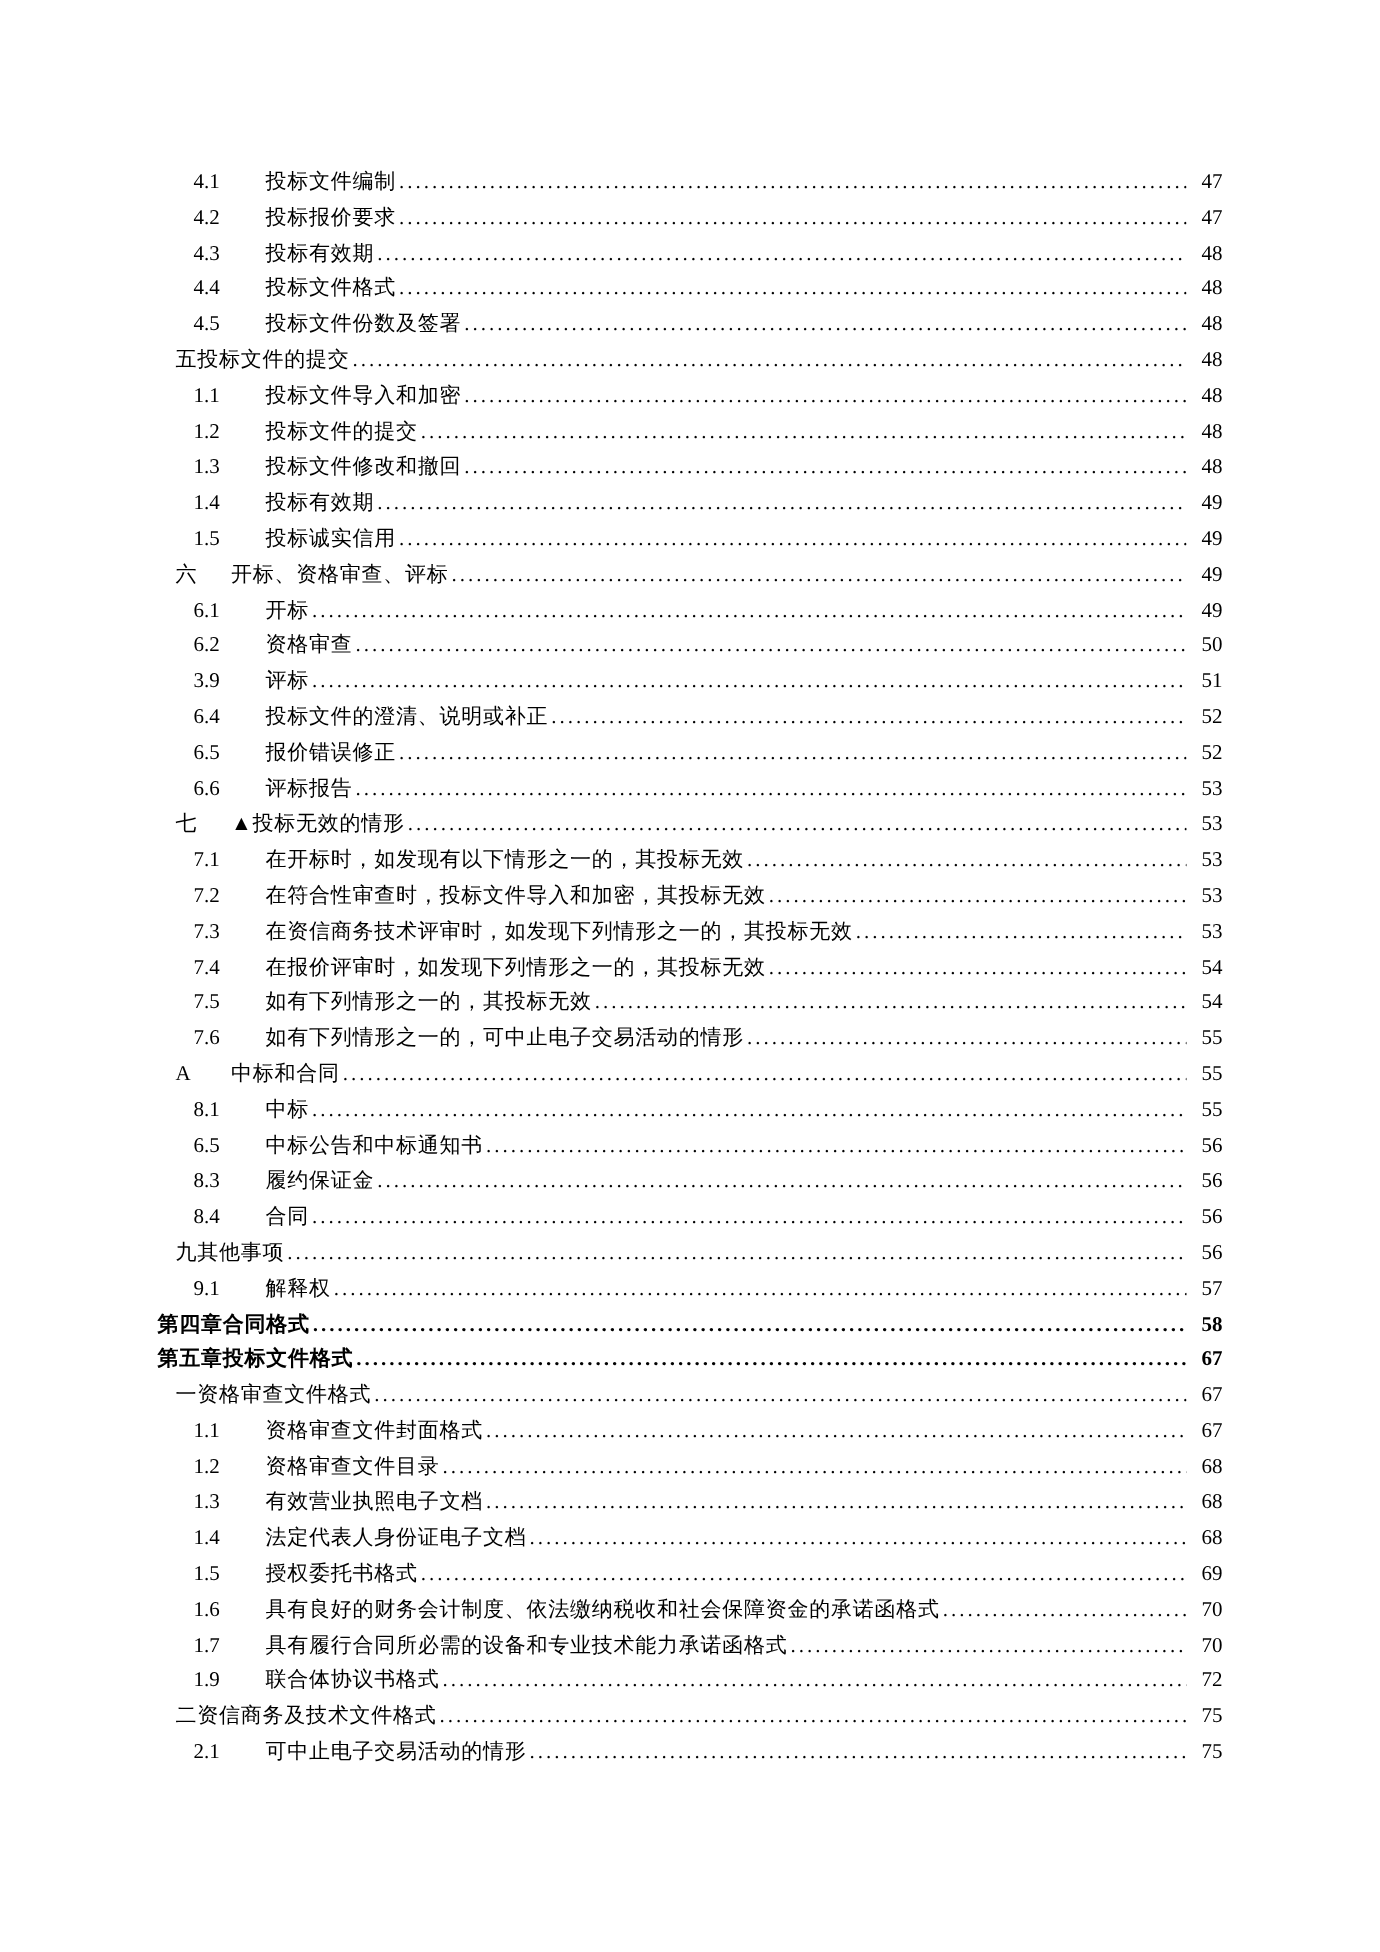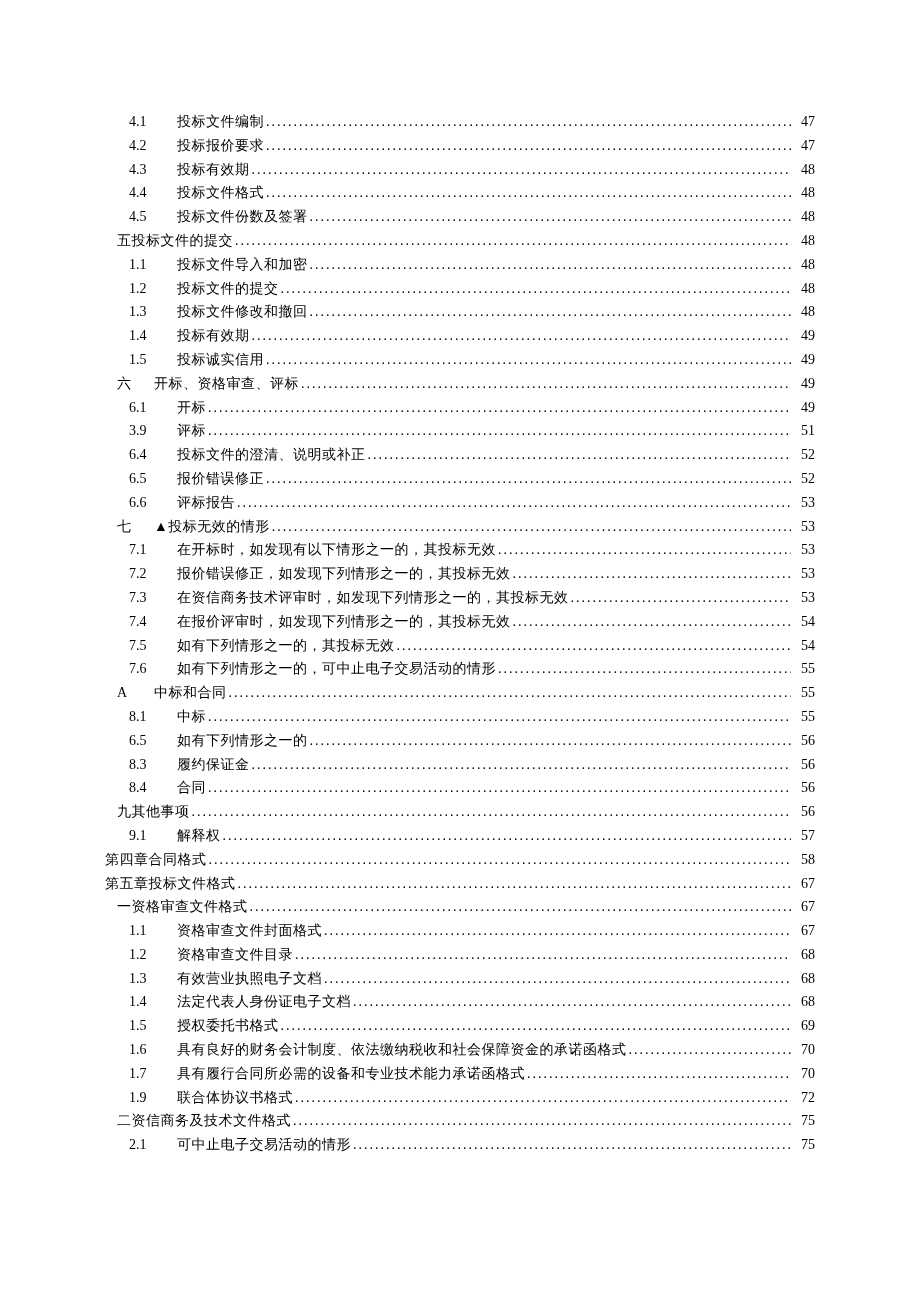--- a/index.html
+++ b/index.html
@@ -14,21 +14,21 @@
       color: #000;
       width: 920px;
       padding: 110px 105px 60px 105px;
     }
     .toc-line {
       display: flex;
       align-items: baseline;
       line-height: 1.7;
       white-space: nowrap;
     }
-    .toc-l0 { padding-left: 0; }
+    .toc-l0 { padding-left: 0; font-weight: bold; }
     .toc-l1 { padding-left: 12px; align-items: center; }
     .toc-l2 { padding-left: 24px; }
     .toc-num {
       min-width: 48px;
       display: inline-block;
     }
     .toc-num-wide {
       min-width: 30px;
       display: inline-block;
     }
@@ -128,20 +128,26 @@
       <span class="toc-dots"></span>
       <span class="toc-page">49</span>
     </div>
     <div class="toc-line toc-l2">
       <span class="toc-num">6.1</span>
       <span class="toc-label">开标</span>
       <span class="toc-dots"></span>
       <span class="toc-page">49</span>
     </div>
     <div class="toc-line toc-l2">
+      <span class="toc-num">6.2</span>
+      <span class="toc-label">资格审查</span>
+      <span class="toc-dots"></span>
+      <span class="toc-page">50</span>
+    </div>
+    <div class="toc-line toc-l2">
       <span class="toc-num">3.9</span>
       <span class="toc-label">评标</span>
       <span class="toc-dots"></span>
       <span class="toc-page">51</span>
     </div>
     <div class="toc-line toc-l2">
       <span class="toc-num">6.4</span>
       <span class="toc-label">投标文件的澄清、说明或补正</span>
       <span class="toc-dots"></span>
       <span class="toc-page">52</span>
@@ -166,21 +172,21 @@
       <span class="toc-page">53</span>
     </div>
     <div class="toc-line toc-l2">
       <span class="toc-num">7.1</span>
       <span class="toc-label">在开标时，如发现有以下情形之一的，其投标无效</span>
       <span class="toc-dots"></span>
       <span class="toc-page">53</span>
     </div>
     <div class="toc-line toc-l2">
       <span class="toc-num">7.2</span>
-      <span class="toc-label">报价错误修正，如发现下列情形之一的，其投标无效</span>
+      <span class="toc-label">在符合性审查时，投标文件导入和加密，其投标无效</span>
       <span class="toc-dots"></span>
       <span class="toc-page">53</span>
     </div>
     <div class="toc-line toc-l2">
       <span class="toc-num">7.3</span>
       <span class="toc-label">在资信商务技术评审时，如发现下列情形之一的，其投标无效</span>
       <span class="toc-dots"></span>
       <span class="toc-page">53</span>
     </div>
     <div class="toc-line toc-l2">
@@ -209,21 +215,21 @@
       <span class="toc-page">55</span>
     </div>
     <div class="toc-line toc-l2">
       <span class="toc-num">8.1</span>
       <span class="toc-label">中标</span>
       <span class="toc-dots"></span>
       <span class="toc-page">55</span>
     </div>
     <div class="toc-line toc-l2">
       <span class="toc-num">6.5</span>
-      <span class="toc-label">如有下列情形之一的</span>
+      <span class="toc-label">中标公告和中标通知书</span>
       <span class="toc-dots"></span>
       <span class="toc-page">56</span>
     </div>
     <div class="toc-line toc-l2">
       <span class="toc-num">8.3</span>
       <span class="toc-label">履约保证金</span>
       <span class="toc-dots"></span>
       <span class="toc-page">56</span>
     </div>
     <div class="toc-line toc-l2">

